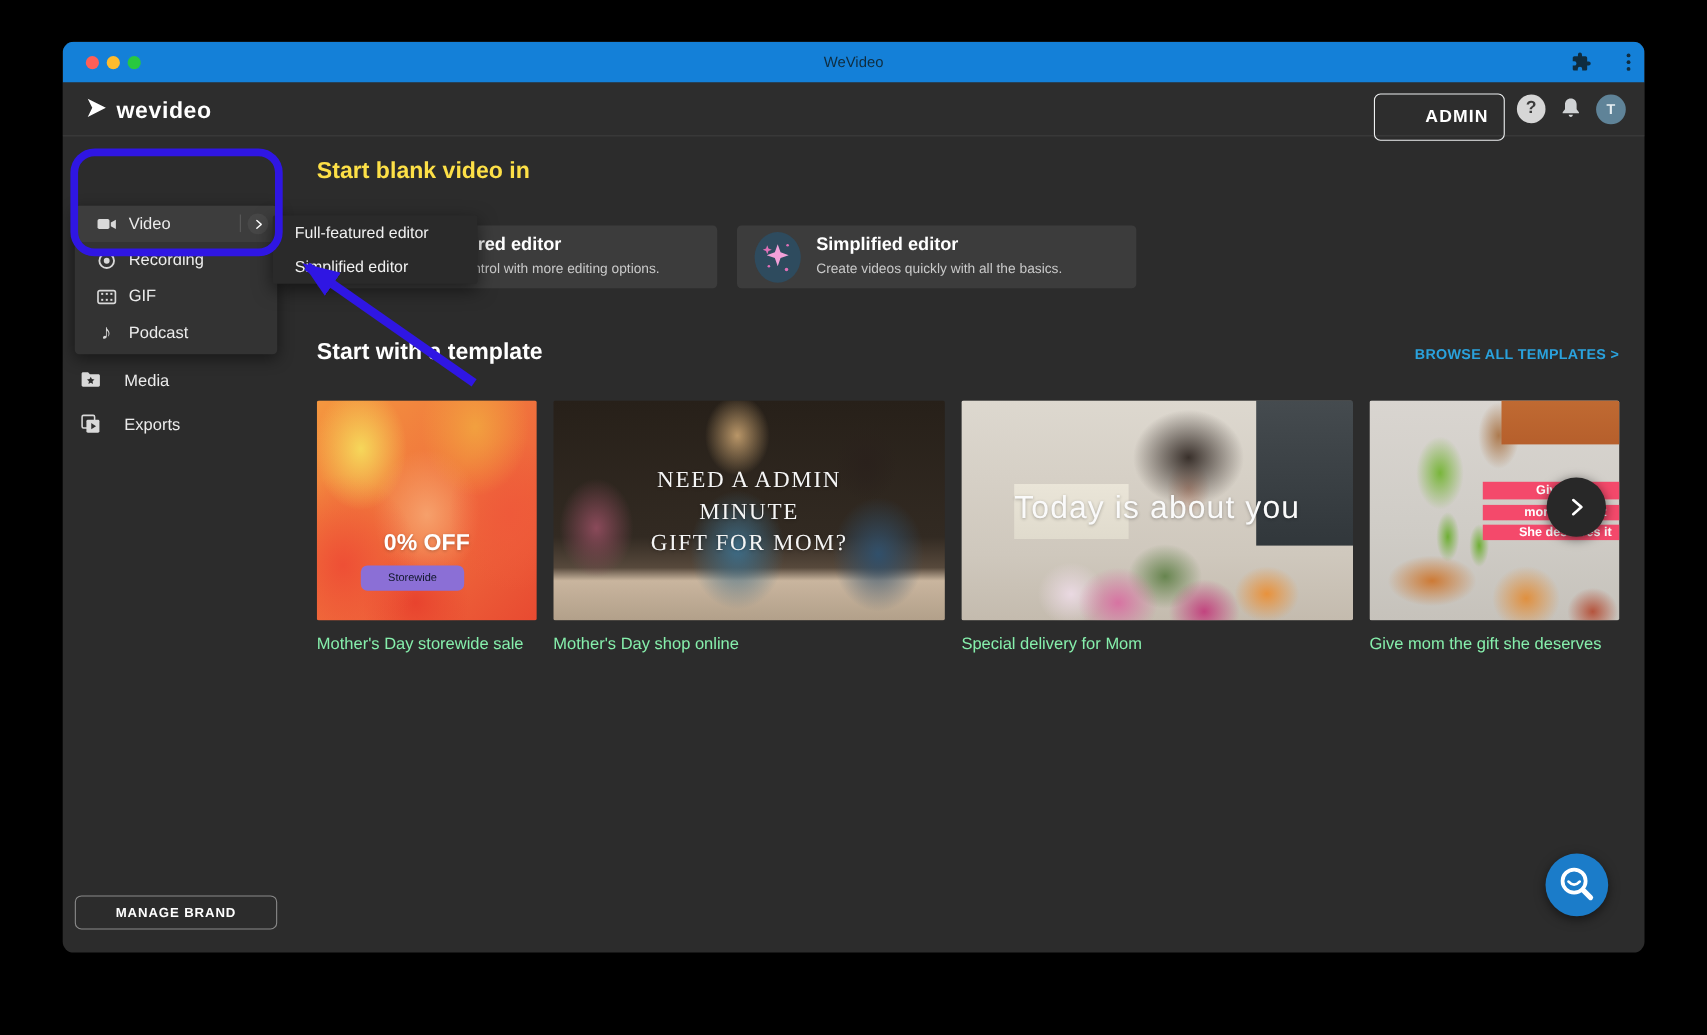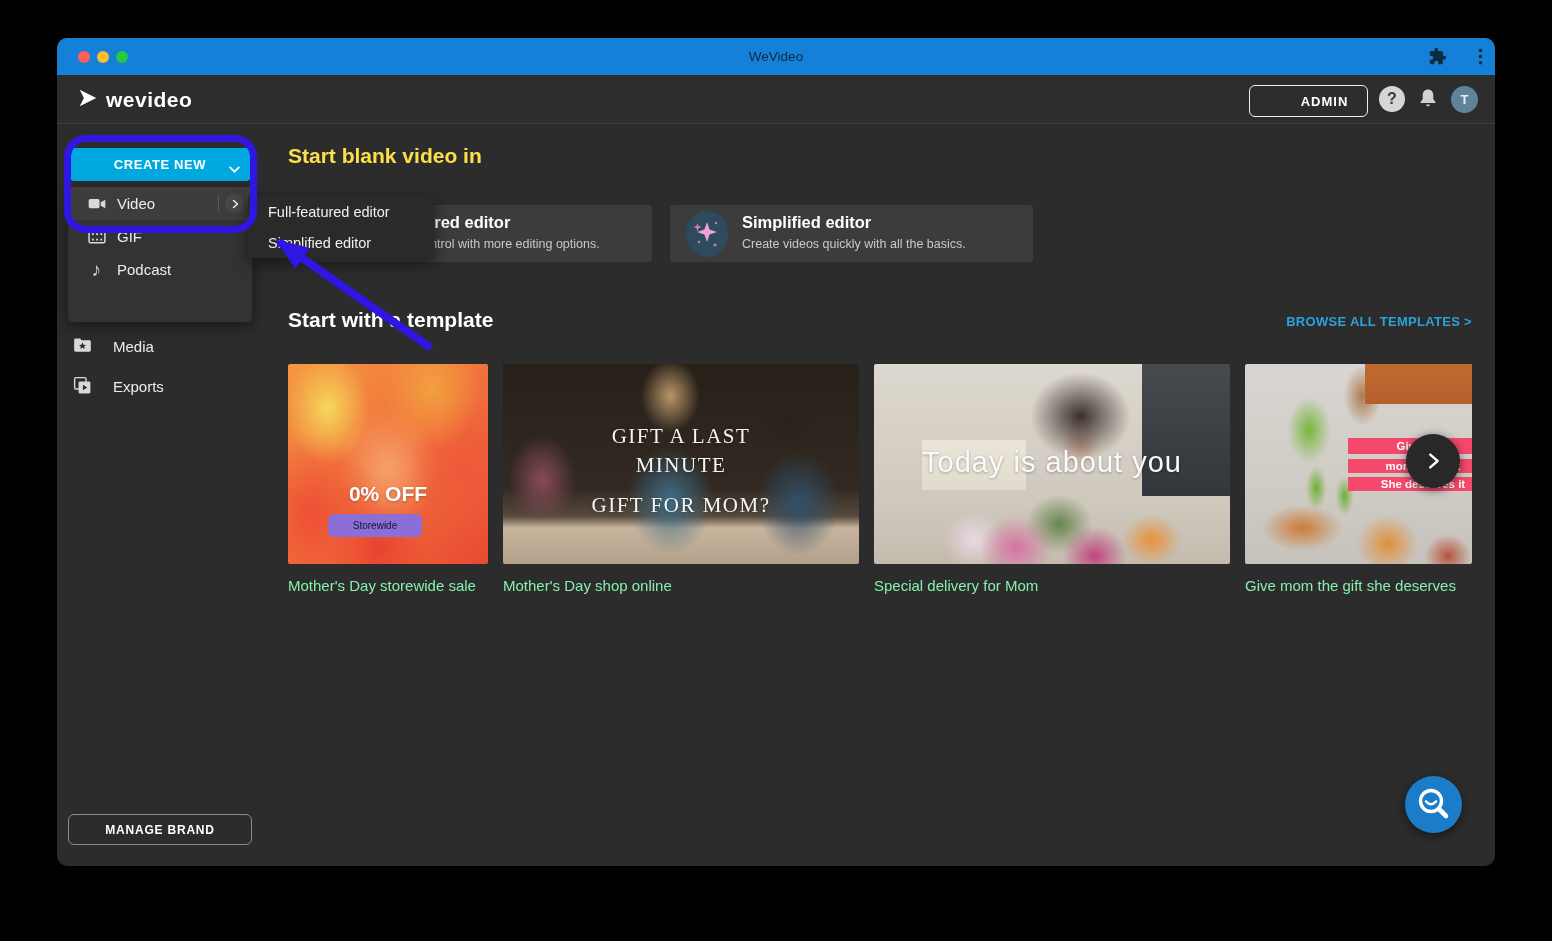--- a/index.html
+++ b/index.html
@@ -19,22 +19,22 @@
   .tb-title { position:absolute; left:0; top:0; width:1438px; height:37px; line-height:37px;
               text-align:center; font-size:13.5px; color:#0f2c3f; }
   .tb-puzzle { position:absolute; left:1369px; top:8px; width:21px; height:21px; }
   .tb-dots { position:absolute; left:1413px; top:8px; width:21px; height:21px; }
 
   
   .header { position:absolute; left:0; top:37px; width:1438px; height:49px; background:#2d2d2d;
             border-bottom:1px solid #3e3e3e; }
   .logo { position:absolute; left:20px; top:12px; display:flex; align-items:center; gap:7px; }
   .logo-text { color:#fff; font-size:21px; font-weight:800; letter-spacing:.5px; }
-  .admin-btn { position:absolute; left:1192px; top:10px; width:119px; height:32px;
-               border:1.5px solid #eef0f1; border-radius:6px; color:#fff; font-size:13px;
+  .admin-btn { position:absolute; left:1192px; top:10px; width:119px; height:43px;
+               border:1.5px solid #eef0f1; border-radius:6px; color:#fff; font-size:16px;
                font-weight:700; letter-spacing:1px; display:flex; align-items:center;
                justify-content:center; background:transparent; cursor:pointer;padding-left:32px; }
   .help-btn { position:absolute; left:1322px; top:11px; width:26px; height:26px; border-radius:50%;
               background:#d6d6d6; color:#3b3b3b; font-size:16px; font-weight:700;
               display:flex; align-items:center; justify-content:center; cursor:pointer; }
   .bell-btn { position:absolute; left:1359px; top:12px; width:24px; height:24px; cursor:pointer; }
   .avatar { position:absolute; left:1394px; top:11px; width:27px; height:27px; border-radius:50%;
             background:#5f8398; color:#e6eef2; font-size:13px; font-weight:700;
             display:flex; align-items:center; justify-content:center; cursor:pointer; }
 
@@ -203,44 +203,45 @@
       <div class="help-btn">?</div>
       <div class="bell-btn">
         <svg viewBox="0 0 24 24" width="24" height="24">
             <path d="M12 2.5c-3.2 0-5.3 2.3-5.3 5.6v4.2L4.6 15v1h14.8v-1l-2.1-2.7V8.1c0-3.3-2.1-5.6-5.3-5.6z" fill="#cfd2d4"></path>
             <path d="M12 19.3c1 0 1.9-.8 1.9-1.9h-3.8c0 1.1.9 1.9 1.9 1.9z" fill="#cfd2d4"></path>
           </svg>
       </div>
       <div class="avatar">T</div>
     </div>
 
-    <button class="create-btn">
-      <span>CREATE NEW</span>
-      <span class="chev">
-        <svg viewBox="0 0 12 8" width="11" height="7">
-            <path d="M1 1.5l5 5 5-5" stroke="#fff" stroke-width="2" fill="none" stroke-linecap="round"></path>
-          </svg>
-      </span>
-    </button>
 
     <div class="dropdown-panel">
       <div class="dd-row active">
         <span class="ic">
           <svg viewBox="0 0 24 24" width="20" height="20">
               <rect x="2" y="6" width="13" height="11" rx="2" fill="#d9d9d9"></rect>
               <path d="M16.5 10L22 7v10l-5.5-3z" fill="#d9d9d9"></path>
             </svg>
         </span>
         <span class="lbl">Video</span>
         <span class="dd-sep"></span>
         <span class="dd-circle">
           <svg viewBox="0 0 24 24" width="12" height="12">
               <path d="M9 5l8 7-8 7" stroke="#fff" stroke-width="2.6" fill="none" stroke-linecap="round" stroke-linejoin="round"></path>
             </svg>
         </span>
+      </div>
+      <div class="dd-row">
+        <span class="ic">
+          <svg viewBox="0 0 24 24" width="20" height="20">
+              <circle cx="12" cy="12" r="8" fill="none" stroke="#d9d9d9" stroke-width="2"></circle>
+              <circle cx="12" cy="12" r="3.2" fill="#d9d9d9"></circle>
+            </svg>
+        </span>
+        <span class="lbl">Recording</span>
       </div>
       <div class="dd-row">
         <span class="ic">
           <svg viewBox="0 0 24 24" width="20" height="20">
               <rect x="2.5" y="5" width="19" height="14" rx="2" fill="none" stroke="#d9d9d9" stroke-width="1.8"></rect>
               <rect x="6" y="7.5" width="2.2" height="2.2" fill="#d9d9d9"></rect>
               <rect x="11" y="7.5" width="2.2" height="2.2" fill="#d9d9d9"></rect>
               <rect x="16" y="7.5" width="2.2" height="2.2" fill="#d9d9d9"></rect>
               <rect x="6" y="14" width="2.2" height="2.2" fill="#d9d9d9"></rect>
               <rect x="11" y="14" width="2.2" height="2.2" fill="#d9d9d9"></rect>
@@ -315,23 +316,23 @@
     <div class="h-template">Start with a template</div>
     <div class="browse-link">BROWSE ALL TEMPLATES &gt;</div>
 
     <div class="tpl t1">
       <div class="t1-off">0% OFF</div>
       <div class="t1-chip">Storewide</div>
     </div>
     <div class="tpl-caption" style="left:231px;">Mother's Day storewide sale</div>
 
     <div class="tpl t2">
-      <div class="t2-line" style="top:60px;">GIFT A LAST</div>
+      <div class="t2-line" style="top:60px;">NEED A ADMIN</div>
       <div class="t2-line" style="top:89px;">MINUTE</div>
-      <div class="t2-line" style="top:129px;">GIFT FOR MOM?</div>
+      <div class="t2-line" style="top:117px;">GIFT FOR MOM?</div>
     </div>
     <div class="tpl-caption" style="left:446px;">Mother's Day shop online</div>
 
     <div class="tpl t3">
       <div class="t3-line">Today is about you</div>
     </div>
     <div class="tpl-caption" style="left:817px;">Special delivery for Mom</div>
 
     <div class="tpl t4">
       <div class="t4-inner">

